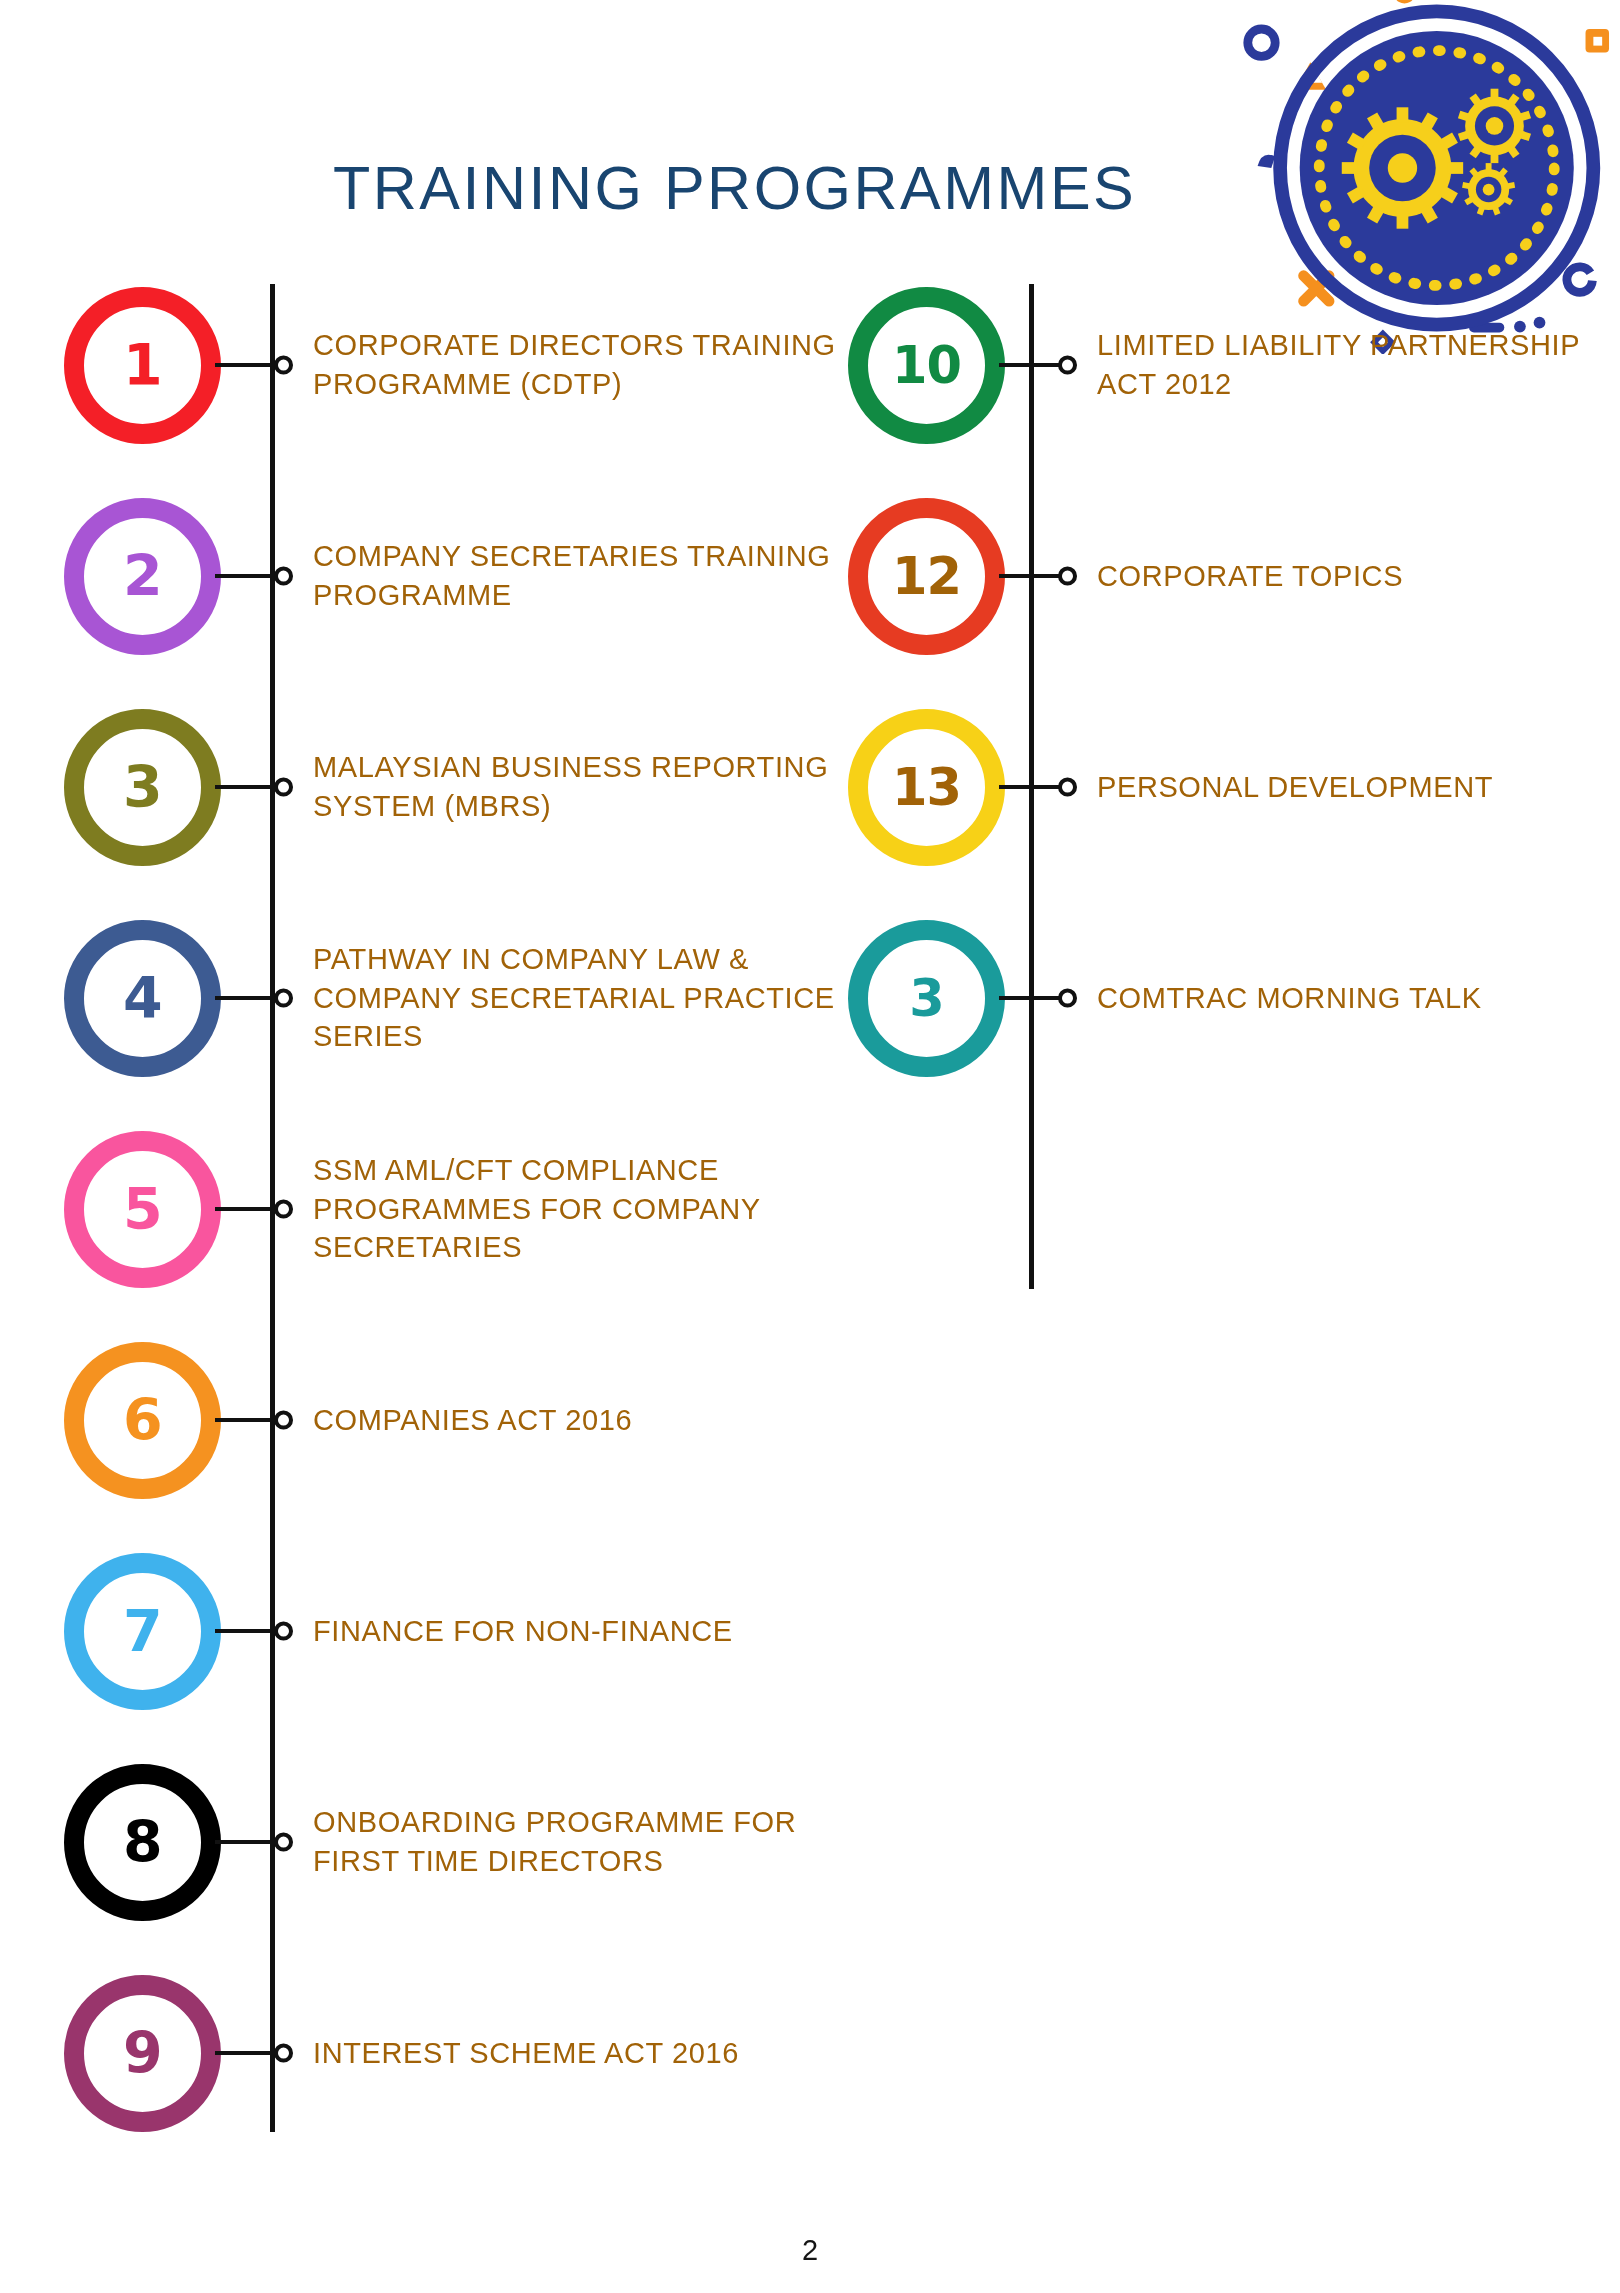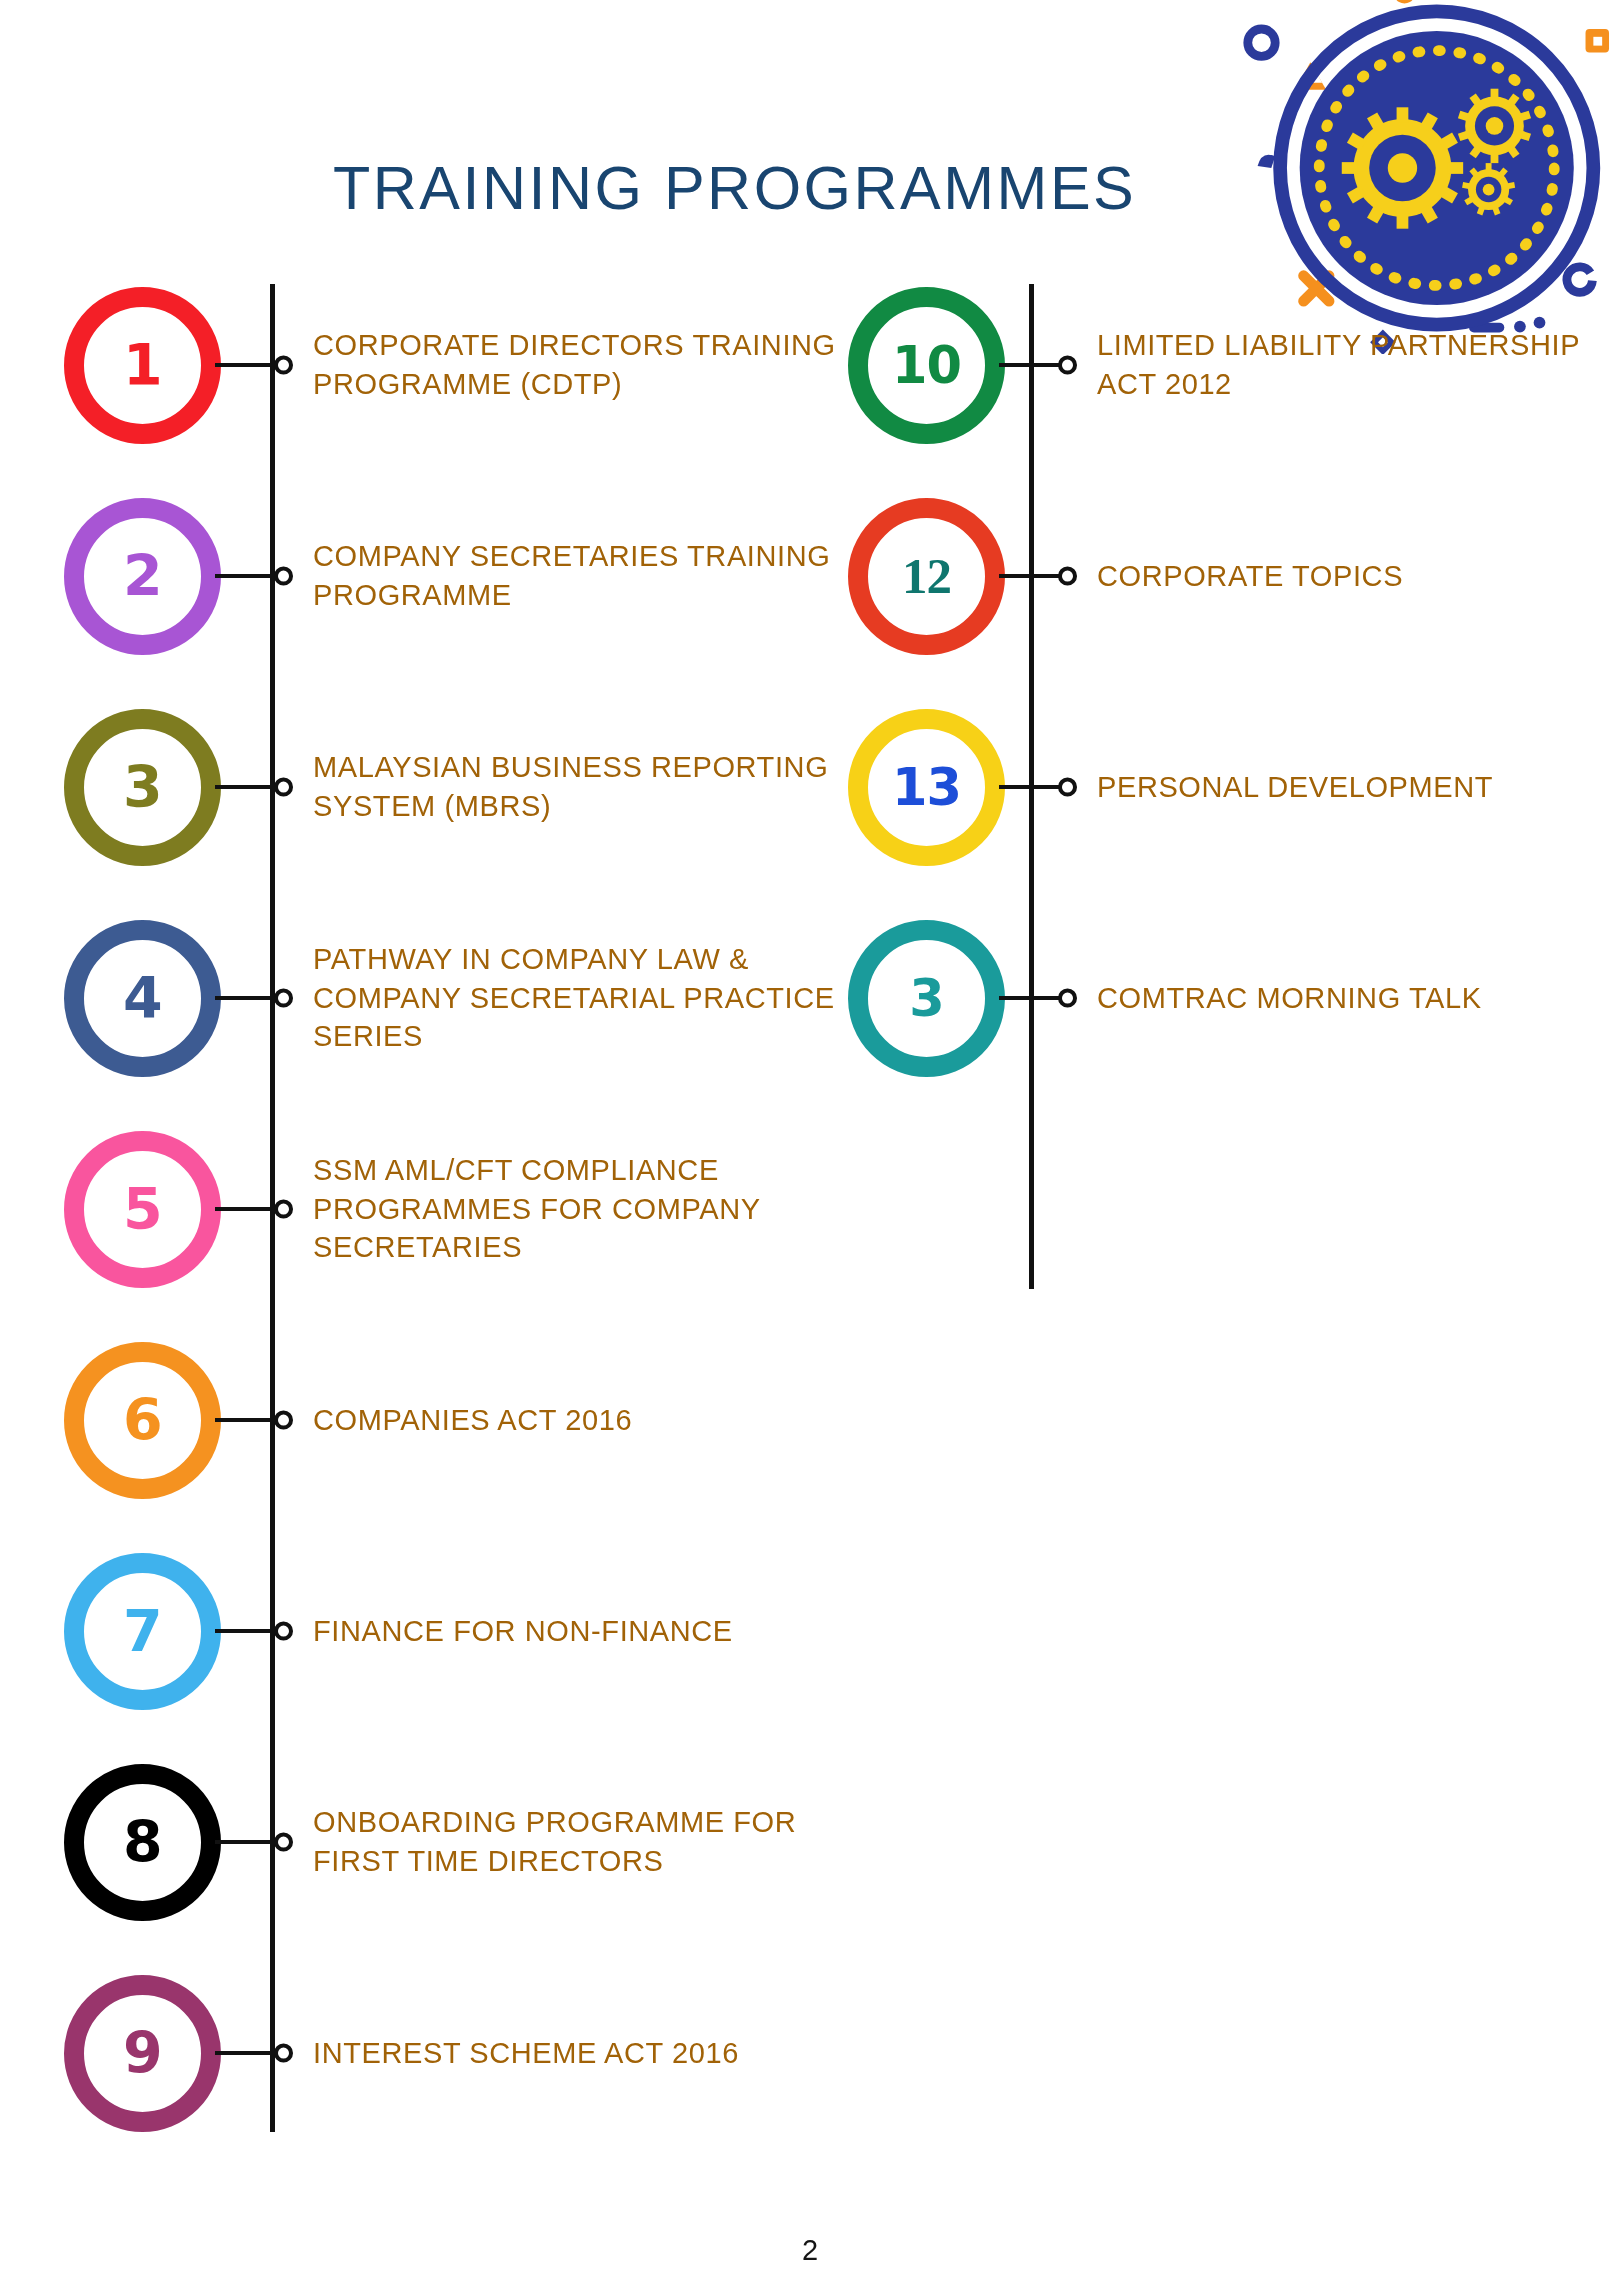--- a/index.html
+++ b/index.html
@@ -325,30 +325,30 @@
         <div class="bubble two-digit" style="border-color: rgb(17, 138, 67);">
           <span class="num" style="color: rgb(17, 138, 67);">10</span>
         </div>
         <div class="connector">
           <span class="dot"></span>
         </div>
         <div class="label">LIMITED LIABILITY PARTNERSHIP ACT 2012</div>
       </div>
       <div class="item">
         <div class="bubble two-digit" style="border-color: rgb(230, 59, 34);">
-          <span class="num" style="color: #0f766e; font-family: Liberation Serif, serif;">12</span>
+          <span class="num" style="color: #a16207;">12</span>
         </div>
         <div class="connector">
           <span class="dot"></span>
         </div>
         <div class="label">CORPORATE TOPICS</div>
       </div>
       <div class="item">
         <div class="bubble two-digit" style="border-color: rgb(247, 209, 23);">
-          <span class="num" style="color: #1d4ed8;">13</span>
+          <span class="num" style="color: #a16207;">13</span>
         </div>
         <div class="connector">
           <span class="dot"></span>
         </div>
         <div class="label">PERSONAL DEVELOPMENT</div>
       </div>
       <div class="item">
         <div class="bubble two-digit" style="border-color: rgb(26, 155, 155);">
           <span class="num" style="color: rgb(26, 155, 155);">3</span>
         </div>

